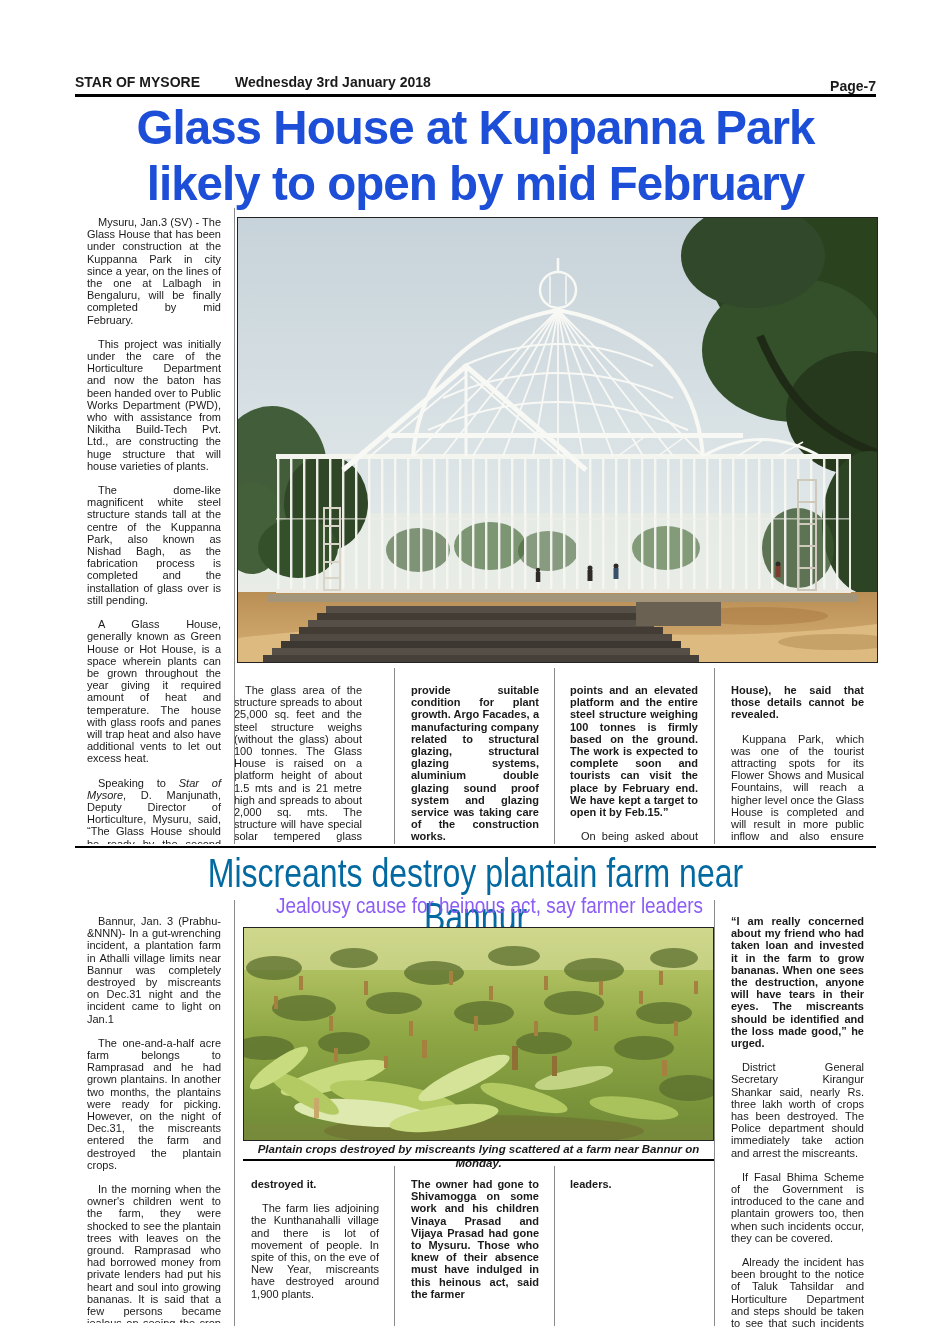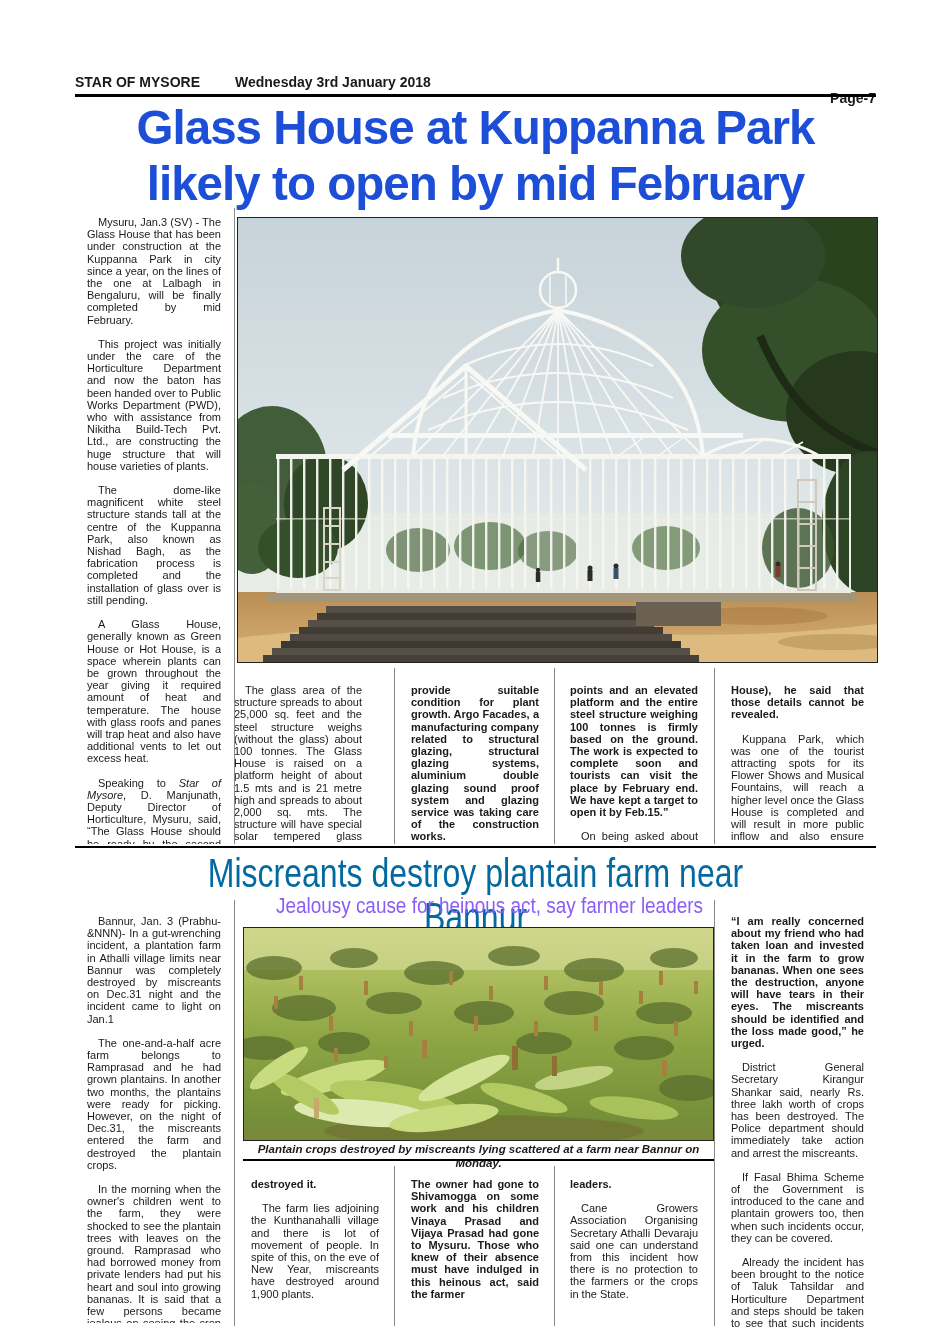--- a/index.html
+++ b/index.html
@@ -2,21 +2,21 @@
 <html><head>
 <meta charset="utf-8">
 <style>
   html,body{margin:0;padding:0;background:#f2f2f2;}
   .page{position:relative;width:945px;height:1337px;background:#ffffff;margin:0 auto;
         font-family:"Liberation Sans",sans-serif;color:#1a1a1a;overflow:hidden;}
   
   .masthead{position:absolute;left:75px;top:74px;width:801px;height:18px;font-weight:bold;font-size:14px;}
   .mast-paper{position:absolute;left:0;top:0;}
   .mast-date{position:absolute;left:160px;top:0;}
-  .mast-page{position:absolute;right:0;top:16px;margin-left:40px;}
+  .mast-page{position:absolute;right:0;top:4px;margin-left:40px;}
   .mast-rule{position:absolute;left:75px;top:94px;width:801px;height:3px;background:#000;}
   
   .headline1{position:absolute;left:75px;top:99px;width:801px;text-align:center;
              font-weight:bold;font-size:49px;line-height:56px;letter-spacing:-1px;}
   .headline1 .hl{display:block;transform:scaleX(.97);transform-origin:50% 50%;}
   .headline2{position:absolute;left:75px;top:851px;width:801px;text-align:center;color:#0369a1;
              font-weight:normal;font-size:40px;line-height:44px;}
   .headline2 .hl{display:block;transform:scaleX(.80);transform-origin:50% 50%;}
   .subtitle{position:absolute;left:243px;top:893px;width:471px;text-align:right;font-size:22px;color:#8b5cf6;}
   .subtitle .hl{display:block;transform:scaleX(.86);transform-origin:50% 50%;white-space:nowrap;}
@@ -294,21 +294,20 @@
 
   <div class="col" style="left:239px;top:1166px;width:152px;height:160px;">
       <p class="para cont">destroyed it.</p>
       <p class="para">The farm lies adjoining the Kunthanahalli village and there is lot of movement of people. In spite of this, on the eve of New Year, miscreants have destroyed around 1,900 plants.</p>
     </div>
   <div class="col" style="left:399px;top:1166px;width:152px;height:160px;">
       <p class="para cont">The owner had gone to Shivamogga on some work and his children Vinaya Prasad and Vijaya Prasad had gone to Mysuru. Those who knew of their absence must have indulged in this heinous act, said the farmer</p>
     </div>
   <div class="col" style="left:558px;top:1166px;width:152px;height:160px;">
       <p class="para cont">leaders.</p>
-      <p class="para">Cane Growers Association Organising Secretary Athalli Devaraju said one can understand from this incident how there is no protection to the farmers or the crops in the State.</p>
     </div>
 
   <div class="col" style="left:719px;top:903px;width:157px;height:428px;">
       <p class="para cont">“I am really concerned about my friend who had taken loan and invested it in the farm to grow bananas. When one sees the destruction, anyone will have tears in their eyes. The miscreants should be identified and the loss made good,” he urged.</p>
       <p class="para">District General Secretary Kirangur Shankar said, nearly Rs. three lakh worth of crops has been destroyed. The Police department should immediately take action and arrest the miscreants.</p>
       <p class="para">If Fasal Bhima Scheme of the Government is introduced to the cane and plantain growers too, then when such incidents occur, they can be covered.</p>
       <p class="para">Already the incident has been brought to the notice of Taluk Tahsildar and Horticulture Department and steps should be taken to see that such incidents do not occur again, he demanded.</p>
     </div>
 
   <div class="vrule" style="left:234px;top:900px;height:426px;"></div>

